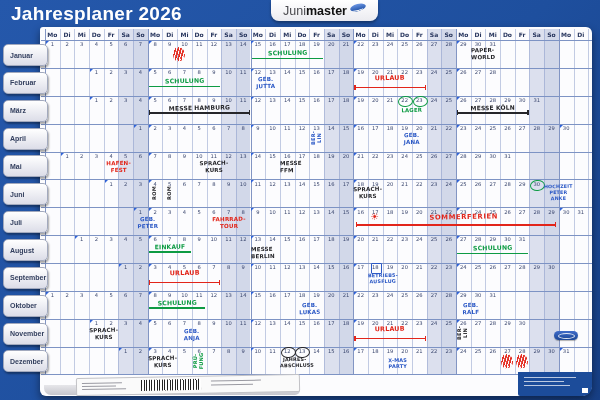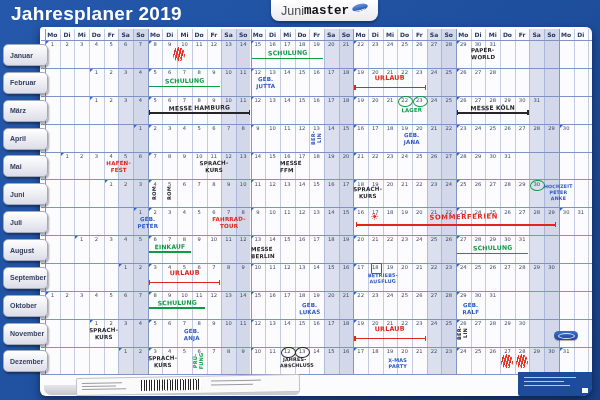--- a/index.html
+++ b/index.html
@@ -6,21 +6,21 @@
   .stage{position:relative;width:600px;height:400px;overflow:hidden;
          background:linear-gradient(135deg,#2558ab 0%,#1e4f9e 55%,#173f85 100%);
          font-family:"DejaVu Sans",sans-serif;}
   .abs{position:absolute;}
   .title{left:11px;top:3px;color:#fff;font-family:"Liberation Sans",sans-serif;
          font-weight:bold;font-size:19px;letter-spacing:.3px;}
   .logo-tab{left:271px;top:0;width:107px;height:21px;background:linear-gradient(#ffffff,#ebebf0);
             border-radius:0 0 8px 8px;box-shadow:0 2px 3px rgba(0,0,0,.35);
             display:flex;align-items:center;justify-content:center;}
   .logo-tab .lega{font-family:"Liberation Sans",sans-serif;font-size:12.5px;color:#4a4a4f;}
-  .logo-tab .master{font-family:Liberation Mono, monospace;font-size:12.5px;font-weight:bold;color:#111;}
+  .logo-tab .master{font-family:Liberation Sans, sans-serif;font-size:12.5px;font-weight:bold;color:#111;}
   .swoosh{position:relative;width:16px;height:7px;margin-left:3px;margin-top:-6px;
           background:linear-gradient(#6b95e2,#1d4fa5);border-radius:50%;transform:rotate(-14deg);}
   .swoosh i{position:absolute;left:2px;top:3px;width:11px;height:3px;border-bottom:1px solid #fff;
             border-radius:50%;}
   .board{left:40px;top:27px;width:552px;height:369px;background:#fcfcfe;
          border-radius:3px 6px 11px 6px;box-shadow:0 4px 9px rgba(0,0,0,.45);}
   .gray-edge{left:44px;top:385px;width:256px;height:10px;background:linear-gradient(#e6e6ea,#c6c6cd);
              border-radius:0 0 5px 7px;}
   .band{top:0;}
   .vline{width:1px;}
@@ -815,21 +815,21 @@
     <span class="tinyline" style="left:134px;top:8px;width:42px;"></span>
   </div>
 
   <div class="abs info-box">
     <span class="l" style="left:6px;top:5px;width:52px;"></span>
     <span class="l" style="left:6px;top:9px;width:40px;"></span>
     <span class="l" style="left:6px;top:13px;width:46px;"></span>
     <span class="sq"></span>
   </div>
 
-  <div class="abs title">Jahresplaner 2019</div>
+  <div class="abs title">Jahresplaner 2026</div>
 
   <div class="abs logo-tab">
     <span class="lega">Juni</span>
       <span class="master">master</span>
     <span class="swoosh">
         <i></i>
       </span>
   </div>
 </div>
 

